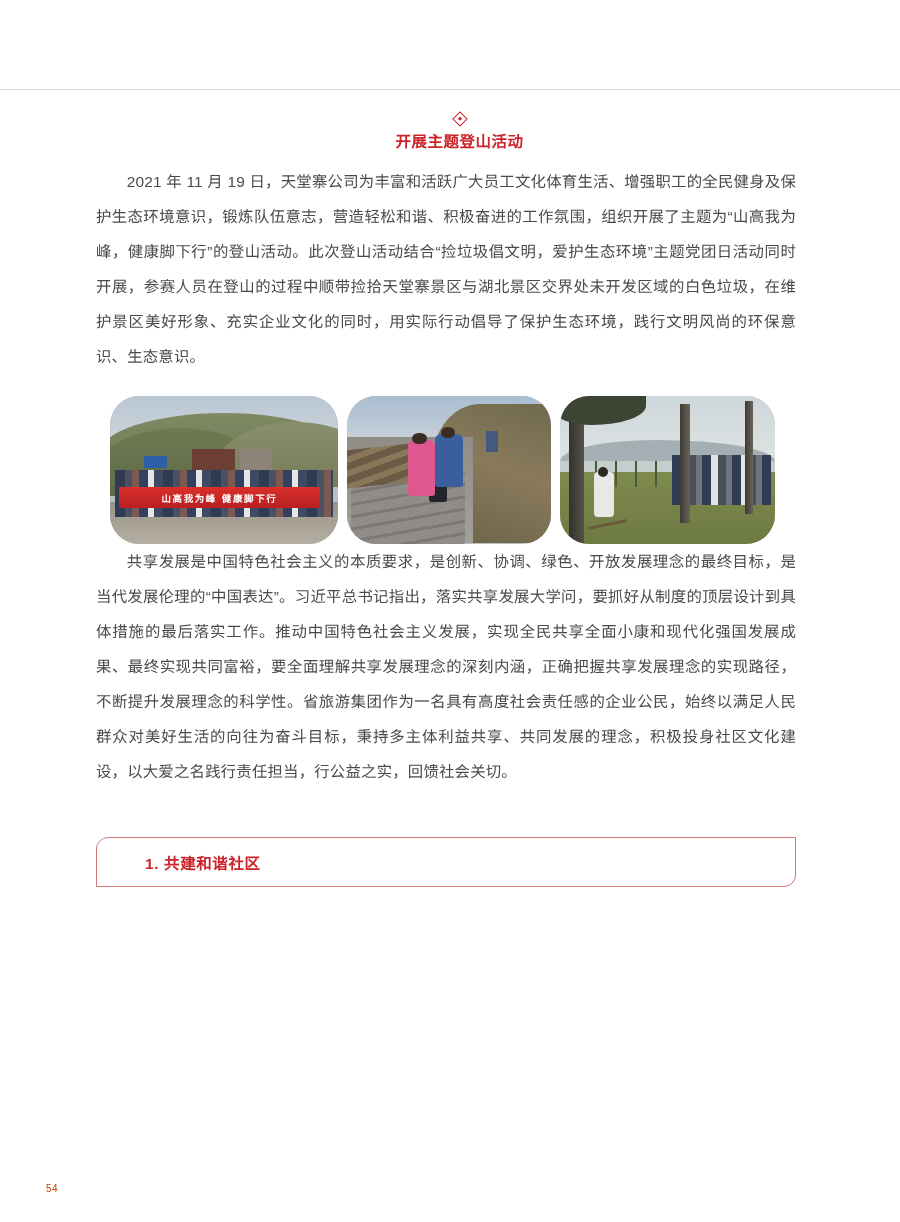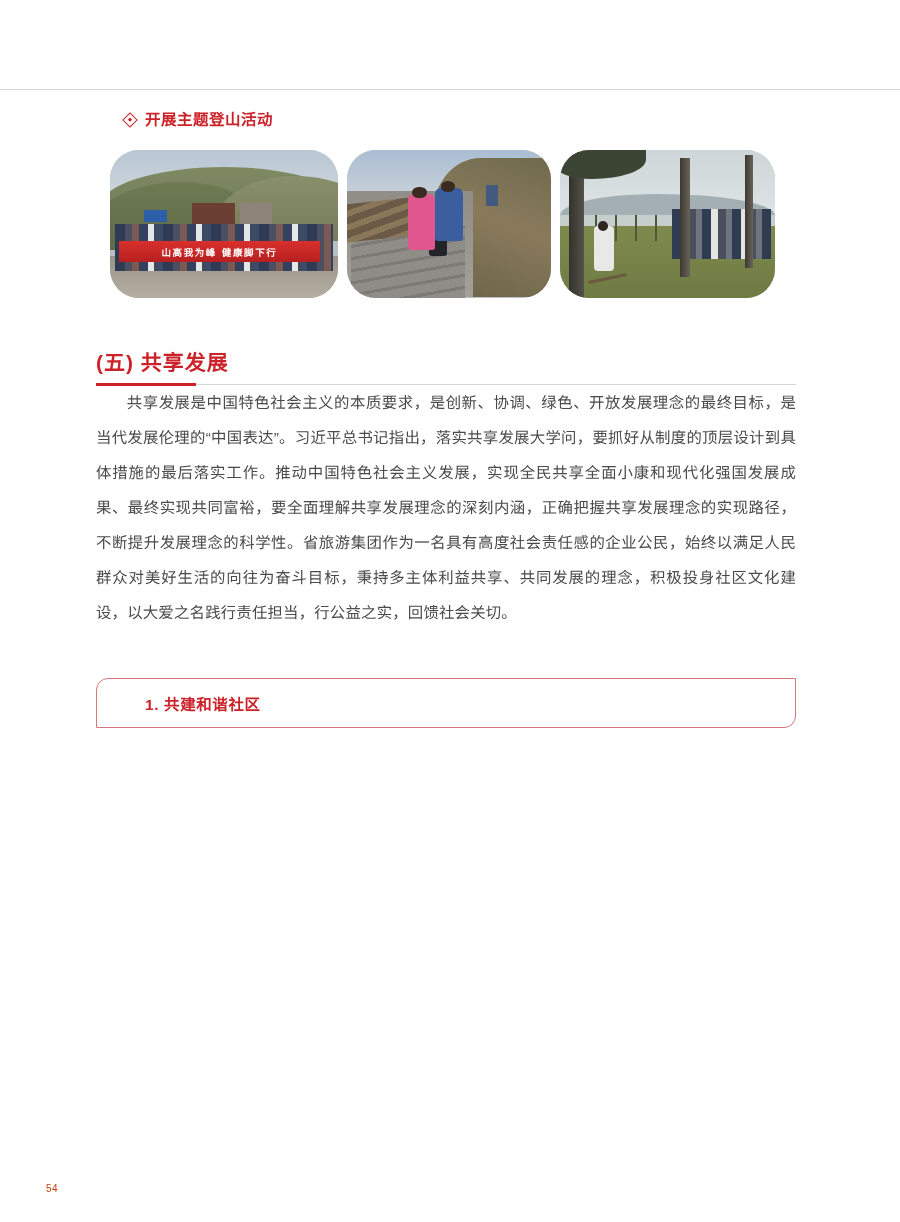--- a/index.html
+++ b/index.html
@@ -37,20 +37,21 @@
     top: 112px;
     width: 700px;
   }
 
   
   .diamond-heading {
     display: flex;
     align-items: center;
     gap: 9px;
     margin: 0 0 14px 27px;
+    flex-direction: column;
   }
   .diamond-icon {
     display: inline-block;
     width: 13px;
     height: 13px;
     position: relative;
     flex: none;
   }
   .diamond-icon::before,
   .diamond-icon::after {
@@ -259,20 +260,21 @@
 
   <div class="top-rule"></div>
 
   <div class="content">
 
     <div class="diamond-heading">
       <span class="diamond-icon"></span>
       <span class="dh-text">开展主题登山活动</span>
     </div>
 
+    <p class="body">2021 年 11 月 19 日，天堂寨公司为丰富和活跃广大员工文化体育生活、增强职工的全民健身及保护生态环境意识，锻炼队伍意志，营造轻松和谐、积极奋进的工作氛围，组织开展了主题为“山高我为峰，健康脚下行”的登山活动。此次登山活动结合“捡垃圾倡文明，爱护生态环境”主题党团日活动同时开展，参赛人员在登山的过程中顺带捡拾天堂寨景区与湖北景区交界处未开发区域的白色垃圾，在维护景区美好形象、充实企业文化的同时，用实际行动倡导了保护生态环境，践行文明风尚的环保意识、生态意识。</p>
 
     <div class="photo-row">
 
       <div class="photo p1">
         <div class="layer sky"></div>
         <div class="layer hill-far"></div>
         <div class="layer hill-mid"></div>
         <div class="layer hill-r"></div>
         <div class="layer house"></div>
         <div class="layer house2"></div>
@@ -309,24 +311,20 @@
         <div class="layer workerHead"></div>
         <div class="layer rake"></div>
         <div class="layer trunkM"></div>
         <div class="layer trunkR"></div>
         <div class="layer trunkL"></div>
         <div class="layer canopy"></div>
       </div>
 
     </div>
 
-    <div class="section-head">
-      <span class="sh-text">(五) 共享发展</span>
-      <div class="rule"></div>
-    </div>
 
     <p class="body gap-after-para">共享发展是中国特色社会主义的本质要求，是创新、协调、绿色、开放发展理念的最终目标，是当代发展伦理的“中国表达”。习近平总书记指出，落实共享发展大学问，要抓好从制度的顶层设计到具体措施的最后落实工作。推动中国特色社会主义发展，实现全民共享全面小康和现代化强国发展成果、最终实现共同富裕，要全面理解共享发展理念的深刻内涵，正确把握共享发展理念的实现路径，不断提升发展理念的科学性。省旅游集团作为一名具有高度社会责任感的企业公民，始终以满足人民群众对美好生活的向往为奋斗目标，秉持多主体利益共享、共同发展的理念，积极投身社区文化建设，以大爱之名践行责任担当，行公益之实，回馈社会关切。</p>
 
     <div class="sub-box">
       <span class="sb-text">1. 共建和谐社区</span>
     </div>
 
 
   </div>
 

